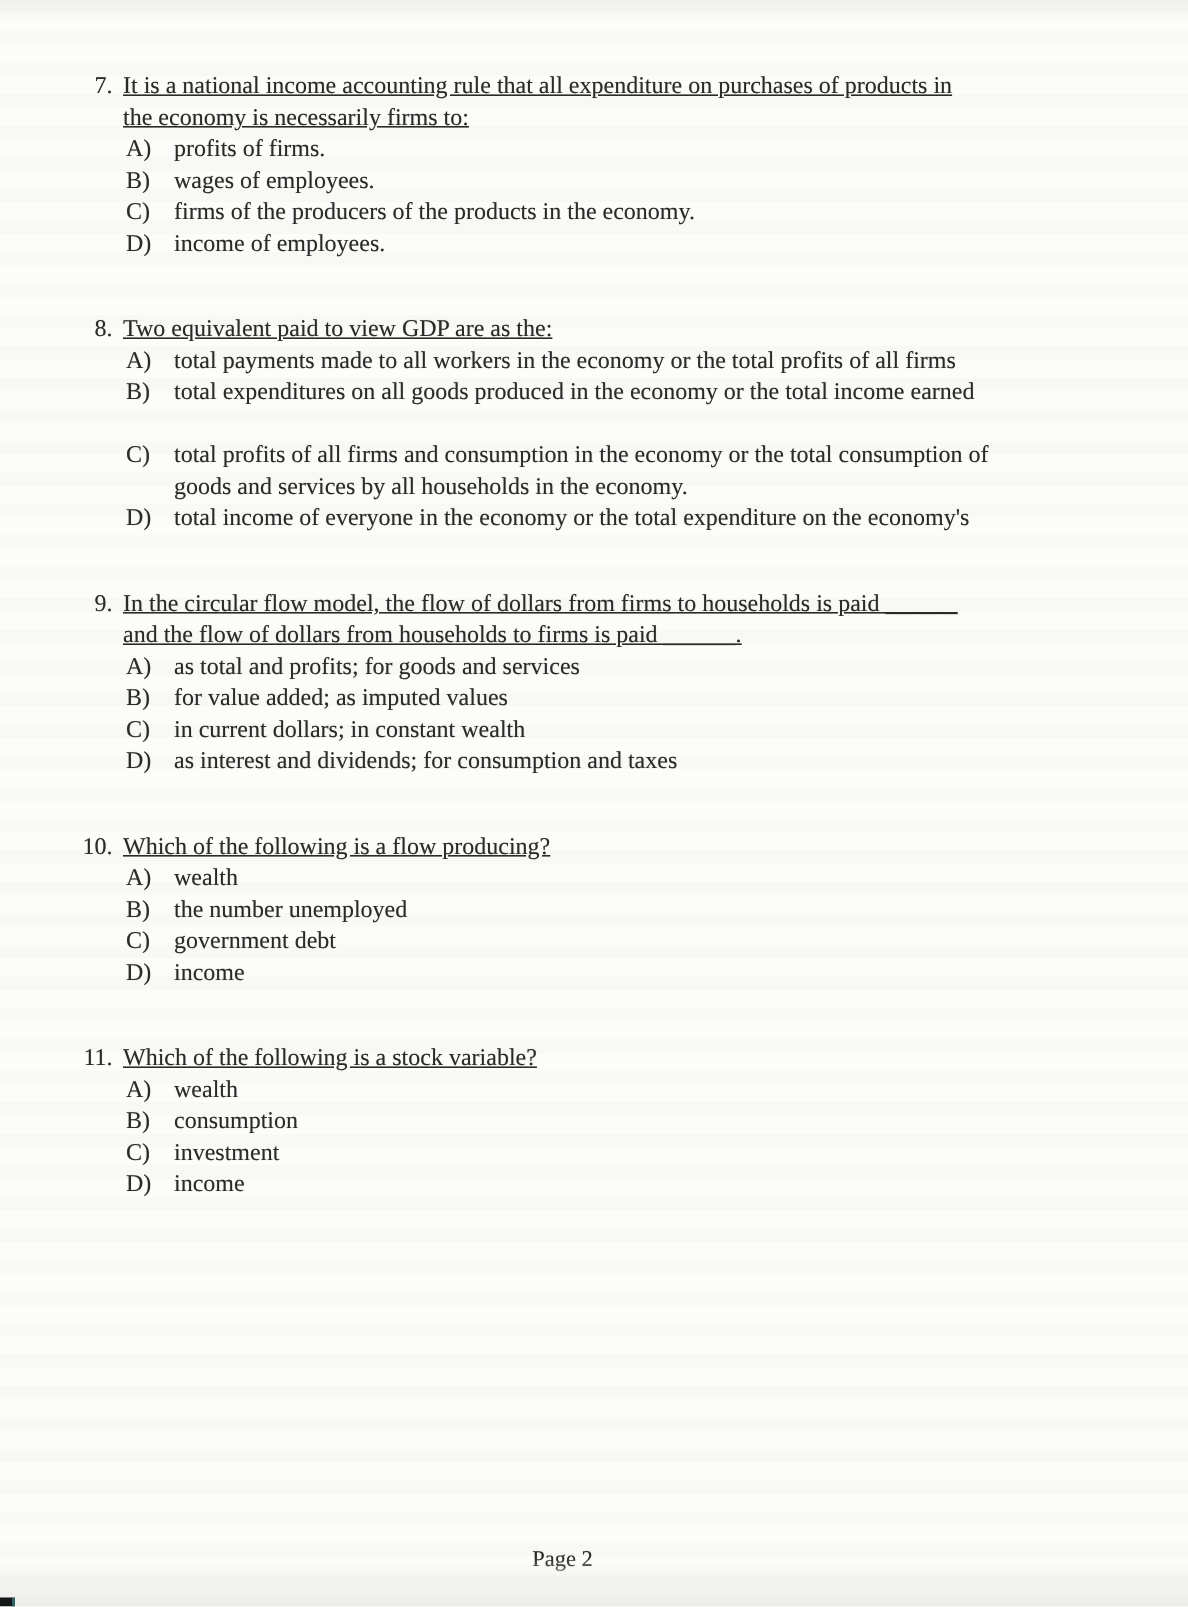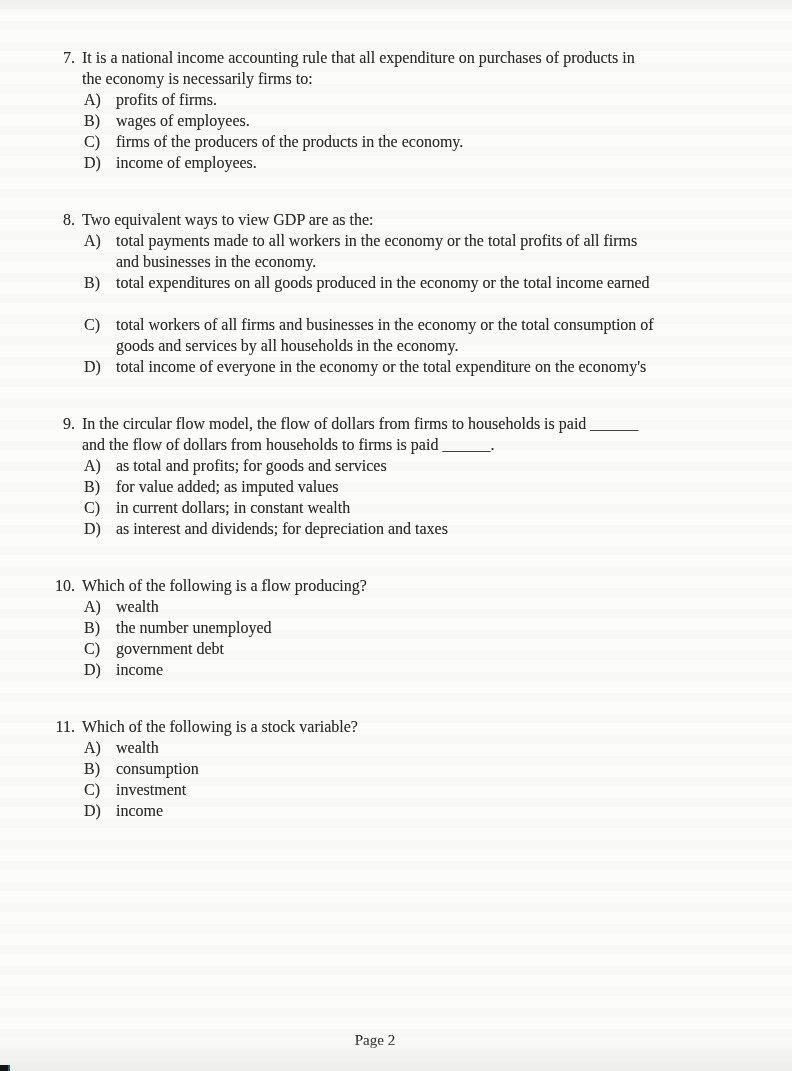--- a/index.html
+++ b/index.html
@@ -29,21 +29,21 @@
     left: 0; top: 47px;
     width: 792px;
   }
   .question { margin-bottom: 36px; }
   .line { display: flex; height: 21px; white-space: pre; }
   .num-cell {
     flex: 0 0 75px;
     width: 75px;
     text-align: right;
   }
-  .prompt-cell { margin-left: 7px; }
+  .prompt-cell { margin-left: 7px; text-decoration: underline; }
   .letter-cell {
     flex: 0 0 32px;
     width: 32px;
     margin-left: 9px;
   }
   .opt-text-cell { }
   .footer {
     position: absolute;
     top: 1031px;
     left: 0;
@@ -82,36 +82,35 @@
   <div class="content" id="questions-list">
       <div class="question">
         <div class="line"><div class="num-cell">7.</div><div class="prompt-cell">It is a national income accounting rule that all expenditure on purchases of products in</div></div>
         <div class="line"><div class="num-cell"></div><div class="prompt-cell">the economy is necessarily firms to:</div></div>
         <div class="line"><div class="num-cell"></div><div class="letter-cell">A)</div><div class="opt-text-cell">profits of firms.</div></div>
         <div class="line"><div class="num-cell"></div><div class="letter-cell">B)</div><div class="opt-text-cell">wages of employees.</div></div>
         <div class="line"><div class="num-cell"></div><div class="letter-cell">C)</div><div class="opt-text-cell">firms of the producers of the products in the economy.</div></div>
         <div class="line"><div class="num-cell"></div><div class="letter-cell">D)</div><div class="opt-text-cell">income of employees.</div></div>
       </div>
       <div class="question">
-        <div class="line"><div class="num-cell">8.</div><div class="prompt-cell">Two equivalent ways to view GDP are as the:</div></div>
+        <div class="line"><div class="num-cell">8.</div><div class="prompt-cell">Two equivalent paid to view GDP are as the:</div></div>
         <div class="line"><div class="num-cell"></div><div class="letter-cell">A)</div><div class="opt-text-cell">total payments made to all workers in the economy or the total profits of all firms</div></div>
-        <div class="line"><div class="num-cell"></div><div class="letter-cell"></div><div class="opt-text-cell">and businesses in the economy.</div></div>
         <div class="line"><div class="num-cell"></div><div class="letter-cell">B)</div><div class="opt-text-cell">total expenditures on all goods produced in the economy or the total income earned</div></div>
         <div class="line"><div class="num-cell"></div><div class="letter-cell"></div></div>
-        <div class="line"><div class="num-cell"></div><div class="letter-cell">C)</div><div class="opt-text-cell">total workers of all firms and businesses in the economy or the total consumption of</div></div>
+        <div class="line"><div class="num-cell"></div><div class="letter-cell">C)</div><div class="opt-text-cell">total profits of all firms and consumption in the economy or the total consumption of</div></div>
         <div class="line"><div class="num-cell"></div><div class="letter-cell"></div><div class="opt-text-cell">goods and services by all households in the economy.</div></div>
         <div class="line"><div class="num-cell"></div><div class="letter-cell">D)</div><div class="opt-text-cell">total income of everyone in the economy or the total expenditure on the economy's</div></div>
       </div>
       <div class="question">
         <div class="line"><div class="num-cell">9.</div><div class="prompt-cell">In the circular flow model, the flow of dollars from firms to households is paid ______</div></div>
         <div class="line"><div class="num-cell"></div><div class="prompt-cell">and the flow of dollars from households to firms is paid ______.</div></div>
         <div class="line"><div class="num-cell"></div><div class="letter-cell">A)</div><div class="opt-text-cell">as total and profits; for goods and services</div></div>
         <div class="line"><div class="num-cell"></div><div class="letter-cell">B)</div><div class="opt-text-cell">for value added; as imputed values</div></div>
         <div class="line"><div class="num-cell"></div><div class="letter-cell">C)</div><div class="opt-text-cell">in current dollars; in constant wealth</div></div>
-        <div class="line"><div class="num-cell"></div><div class="letter-cell">D)</div><div class="opt-text-cell">as interest and dividends; for depreciation and taxes</div></div>
+        <div class="line"><div class="num-cell"></div><div class="letter-cell">D)</div><div class="opt-text-cell">as interest and dividends; for consumption and taxes</div></div>
       </div>
       <div class="question">
         <div class="line"><div class="num-cell">10.</div><div class="prompt-cell">Which of the following is a flow producing?</div></div>
         <div class="line"><div class="num-cell"></div><div class="letter-cell">A)</div><div class="opt-text-cell">wealth</div></div>
         <div class="line"><div class="num-cell"></div><div class="letter-cell">B)</div><div class="opt-text-cell">the number unemployed</div></div>
         <div class="line"><div class="num-cell"></div><div class="letter-cell">C)</div><div class="opt-text-cell">government debt</div></div>
         <div class="line"><div class="num-cell"></div><div class="letter-cell">D)</div><div class="opt-text-cell">income</div></div>
       </div>
       <div class="question">
         <div class="line"><div class="num-cell">11.</div><div class="prompt-cell">Which of the following is a stock variable?</div></div>

